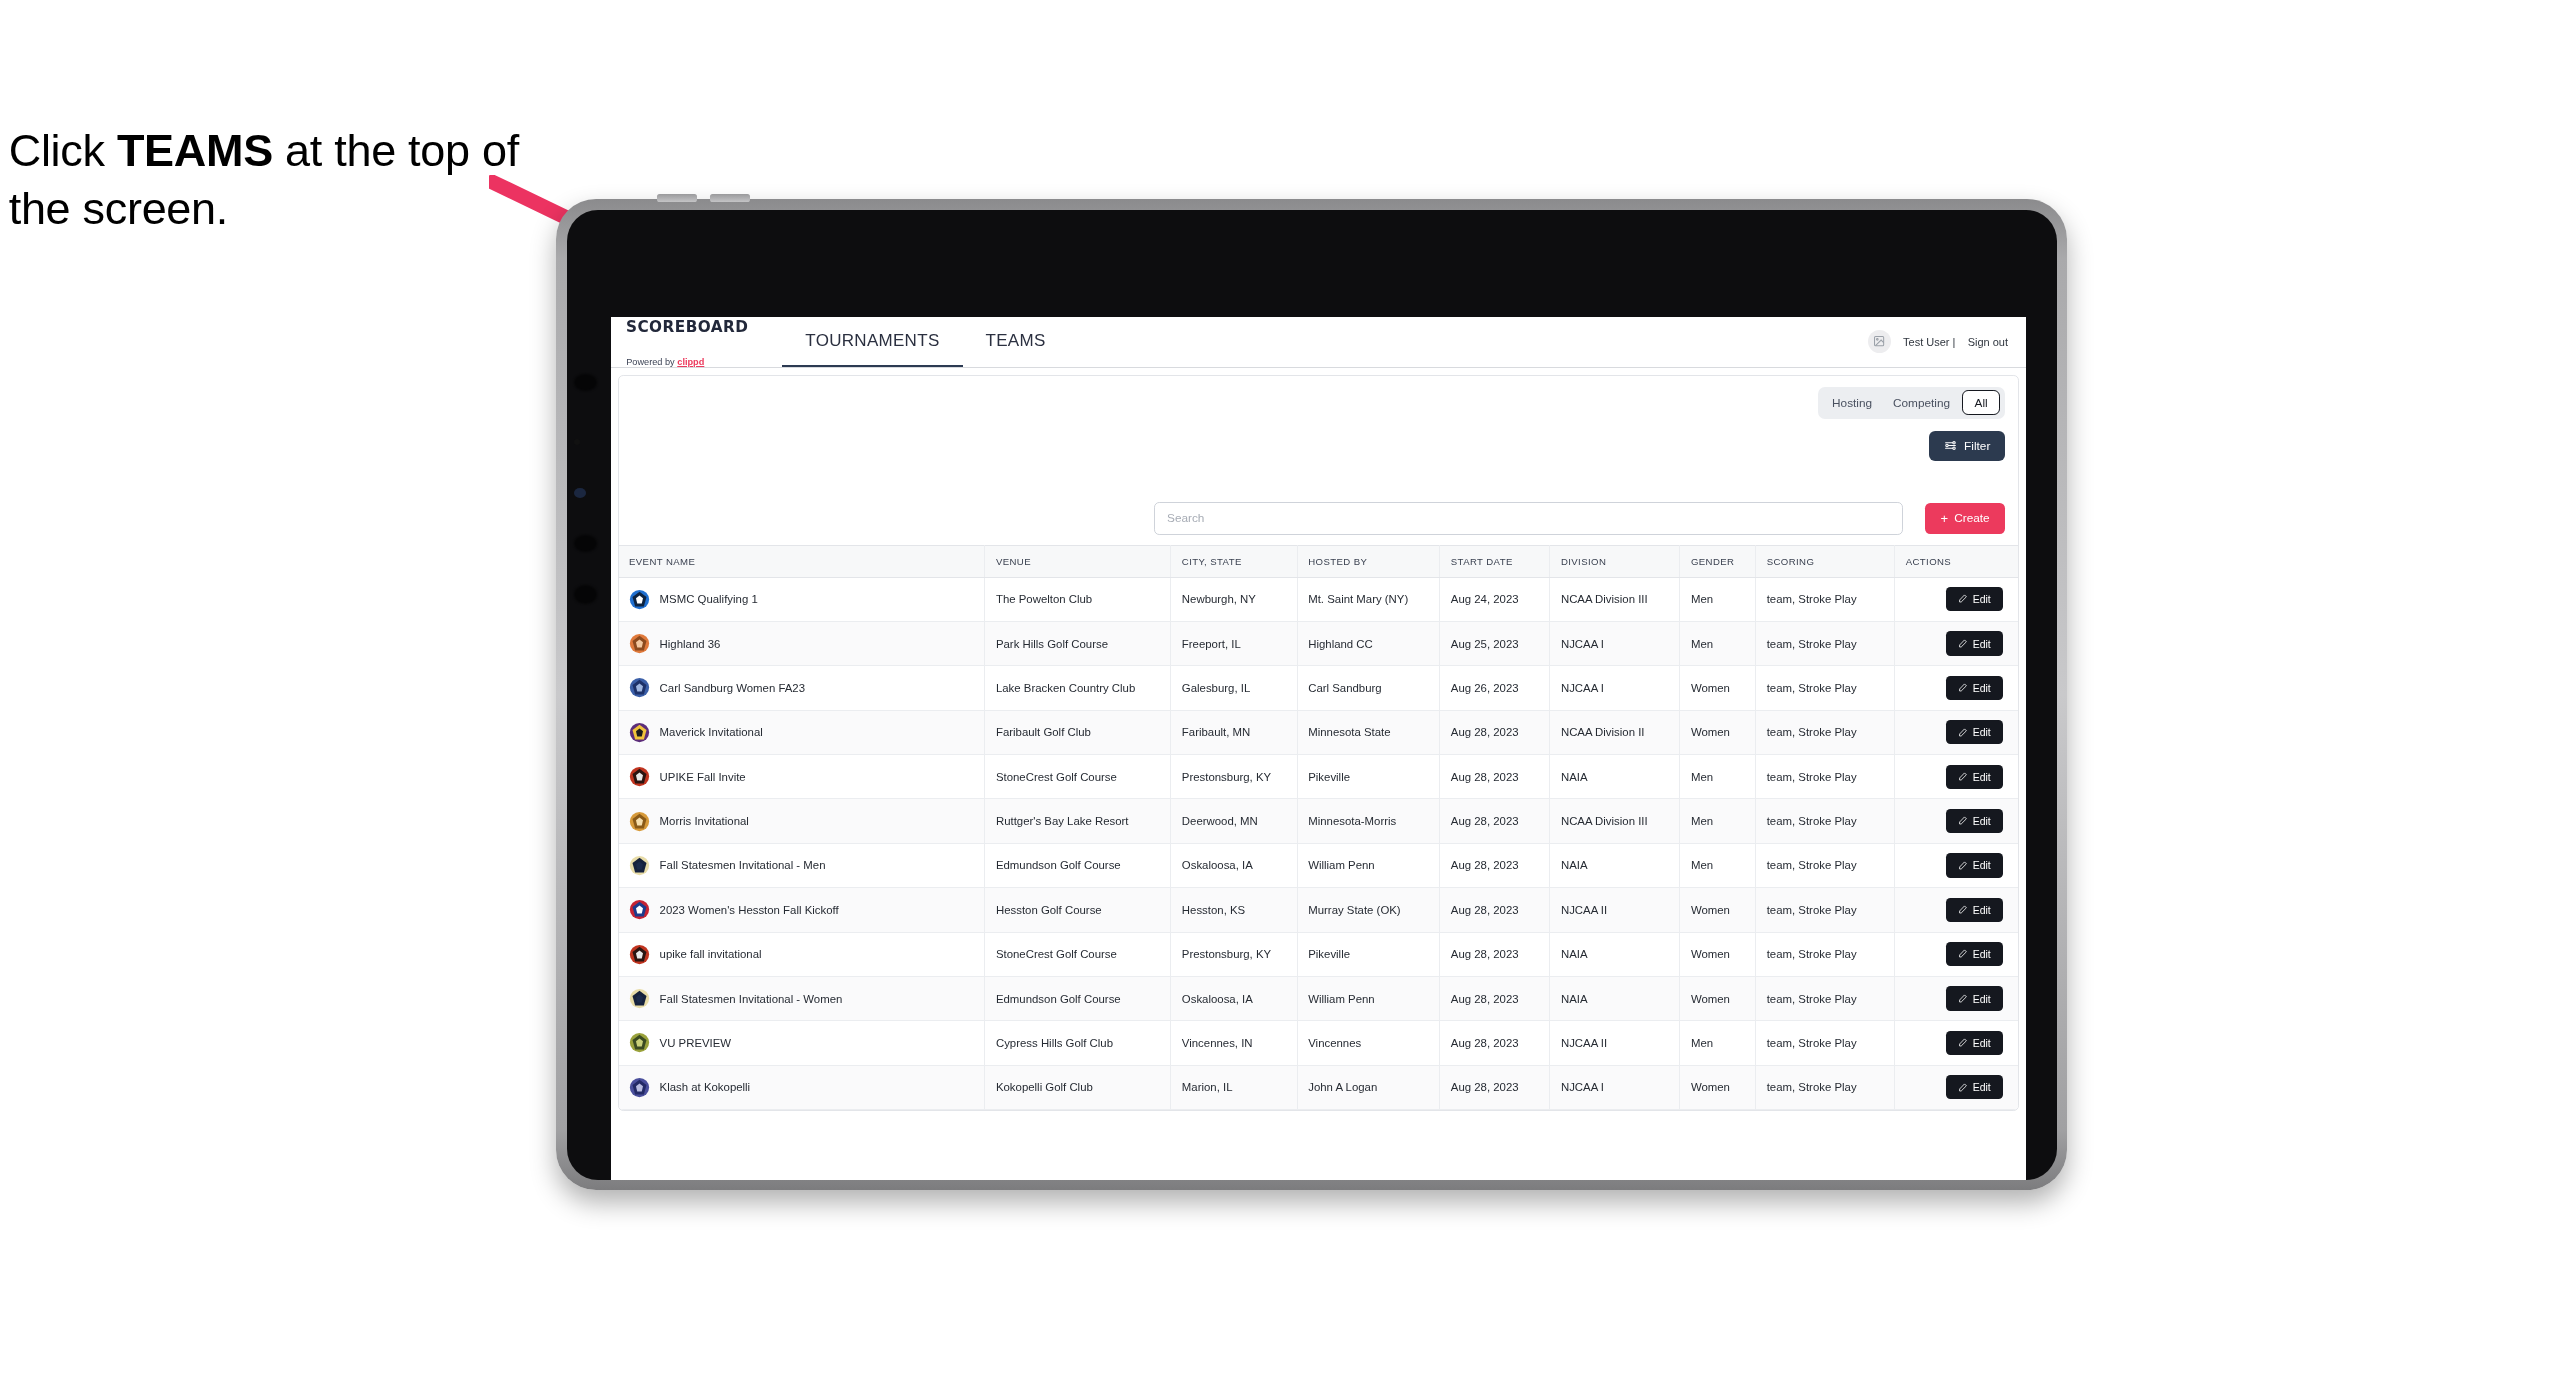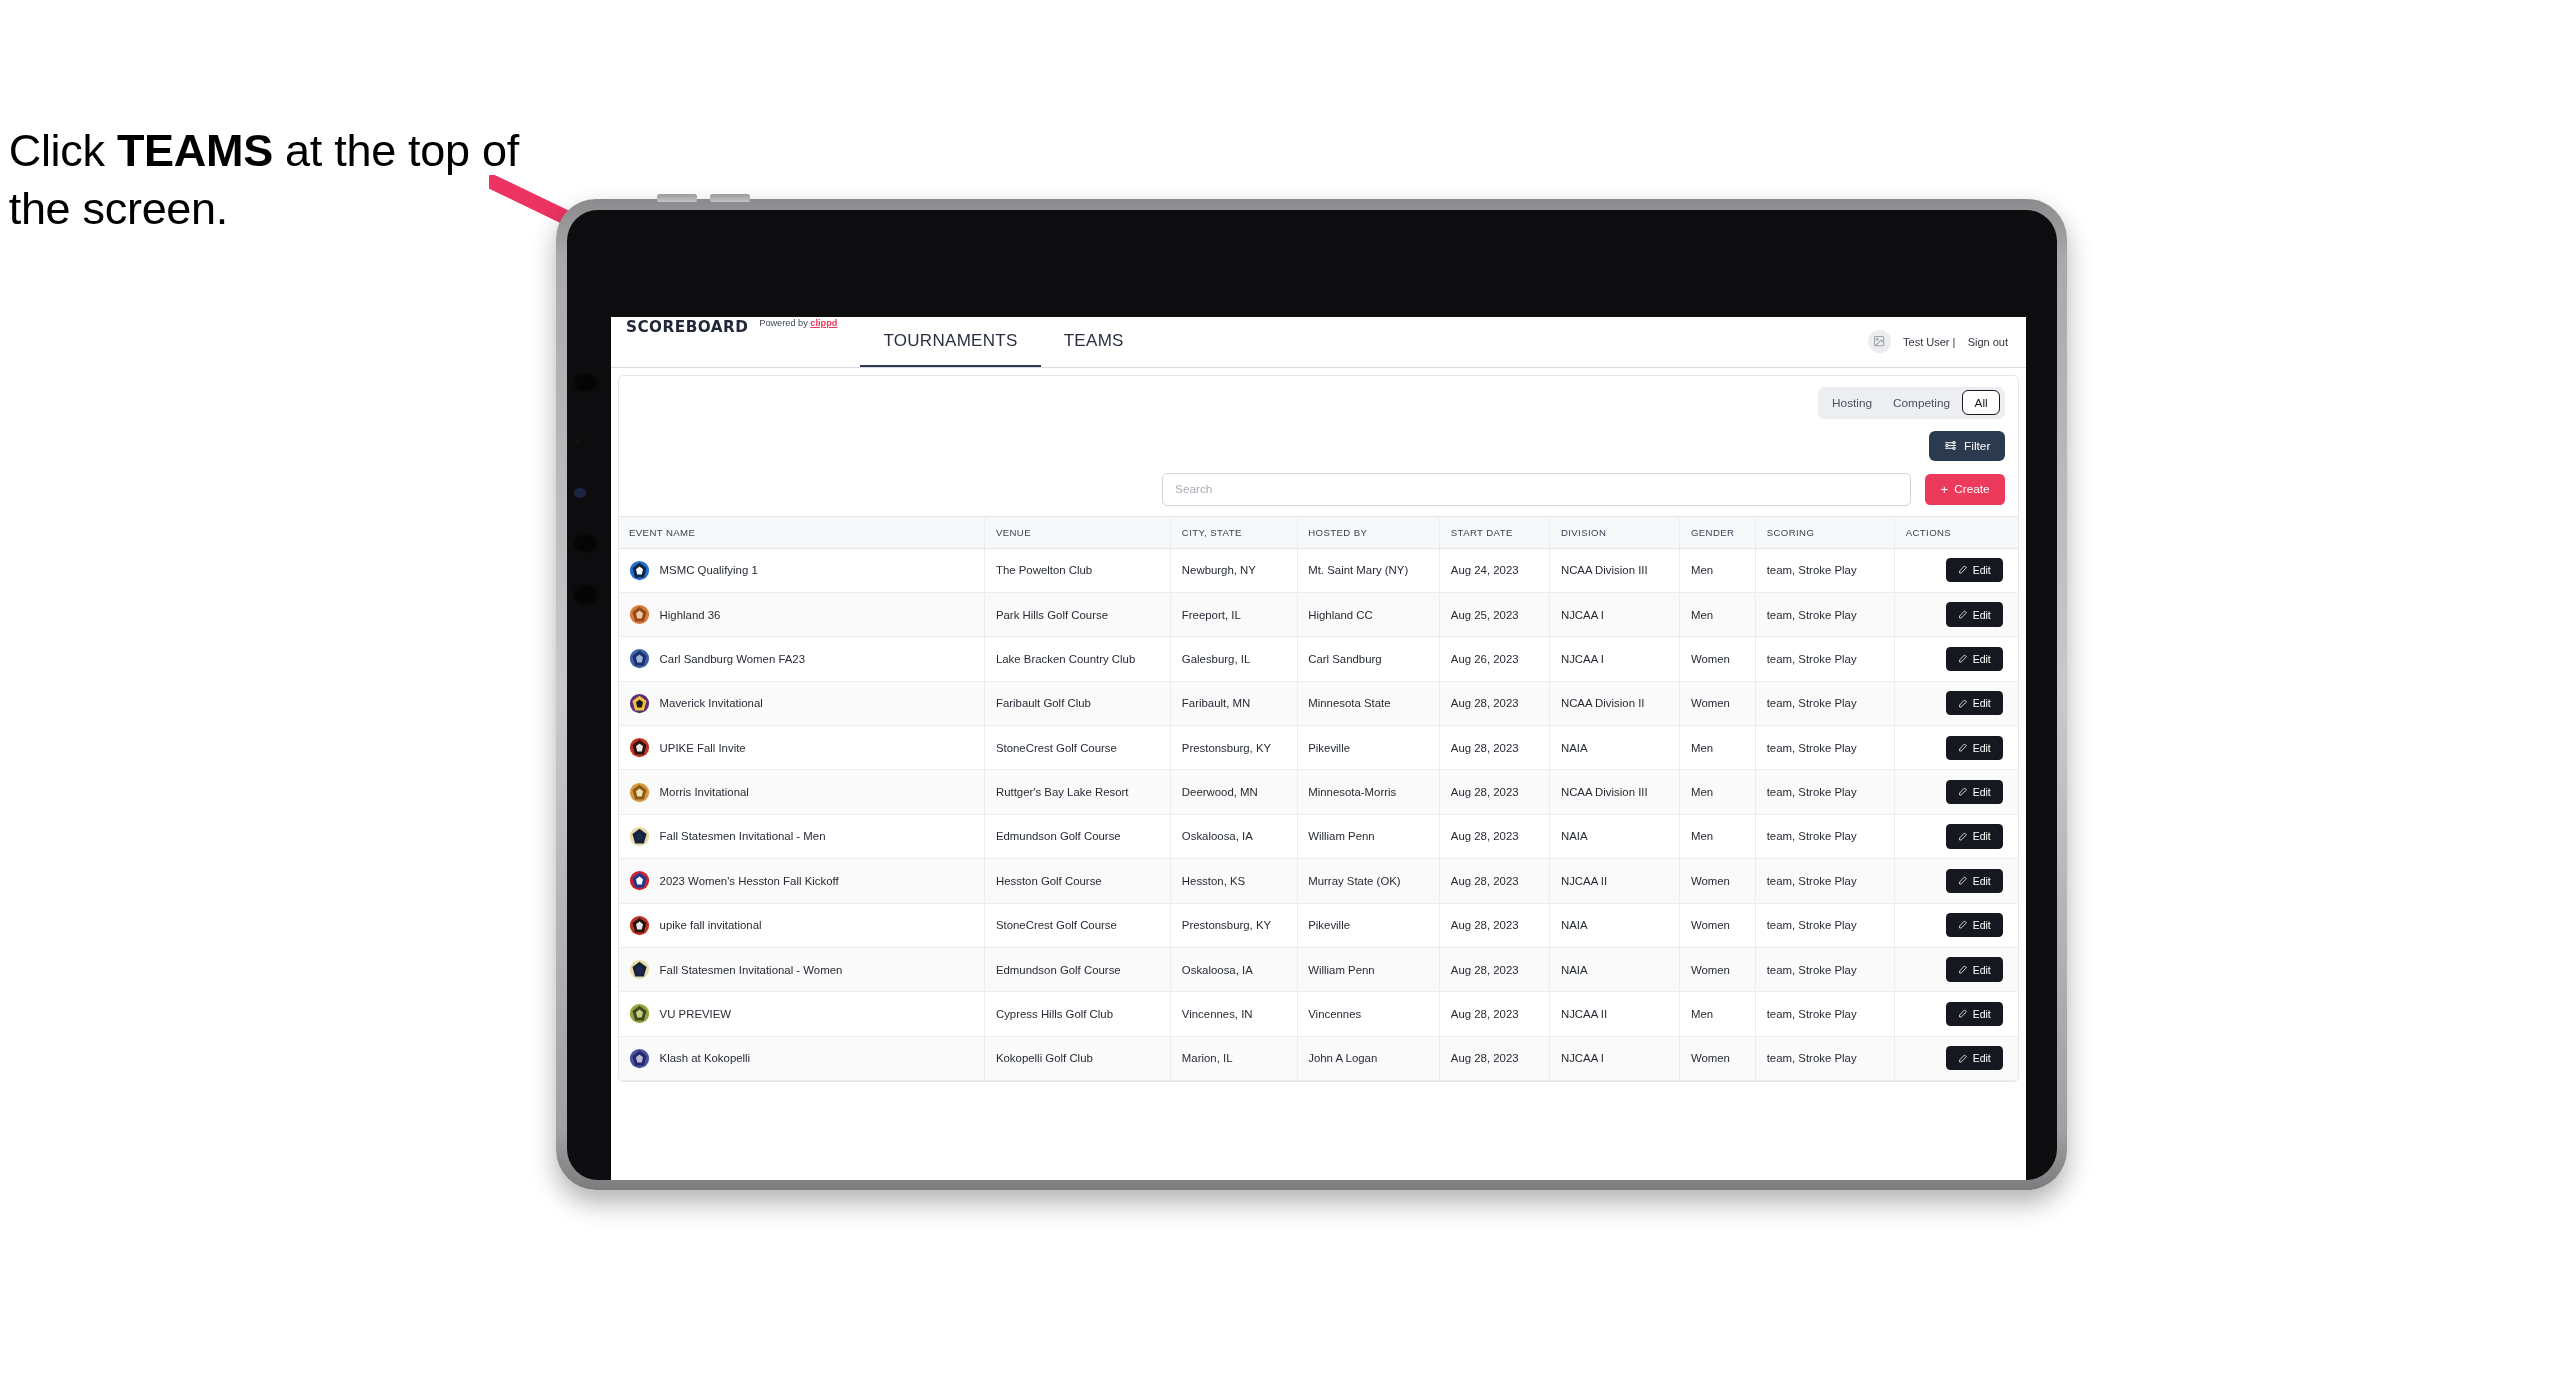--- a/index.html
+++ b/index.html
@@ -81,21 +81,21 @@
 
   
   .topnav {
     display: flex; align-items: stretch;
     height: 51px;
     background: #fff;
     border-bottom: 0.9px solid #d8dade;
     position: relative;
   }
   .brand {
-    display: flex; flex-direction: row; justify-content: flex-end;
+    display: flex; flex-direction: column; justify-content: space-between;
     padding-left: 15.7px; padding-right: 23px;
     min-width: 138px;
   }
   .brand-title {
     font-size: 16.6px; font-weight: 700;
     letter-spacing: 0.5px;
     color: #22283a;
     font-family: "DejaVu Sans", sans-serif;
     transform: scaleX(0.92);
     transform-origin: left center;
@@ -173,21 +173,21 @@
     display: flex; align-items: center; gap: 7px;
     background: #2c3a4f;
     color: #ffffff;
     font-size: 11.8px;
     border: none;
     border-radius: 6.1px;
     padding: 7.9px 15px;
     cursor: pointer;
     font-family: "Liberation Sans", sans-serif;
   }
-  .search-wrap { margin-left: auto; display:flex; align-items:center; gap: 14px; }
+  .search-wrap { margin-left: auto; display:flex; align-items:center; gap: 22px; margin-top: 29px; }
   .search-input {
     width: 749px; height: 33px;
     border: 0.9px solid #cfd3da;
     border-radius: 5.2px;
     padding: 0 12.2px;
     font-size: 11.8px;
     color: #222;
     font-family: "Liberation Sans", sans-serif;
     background: #fff;
   }

